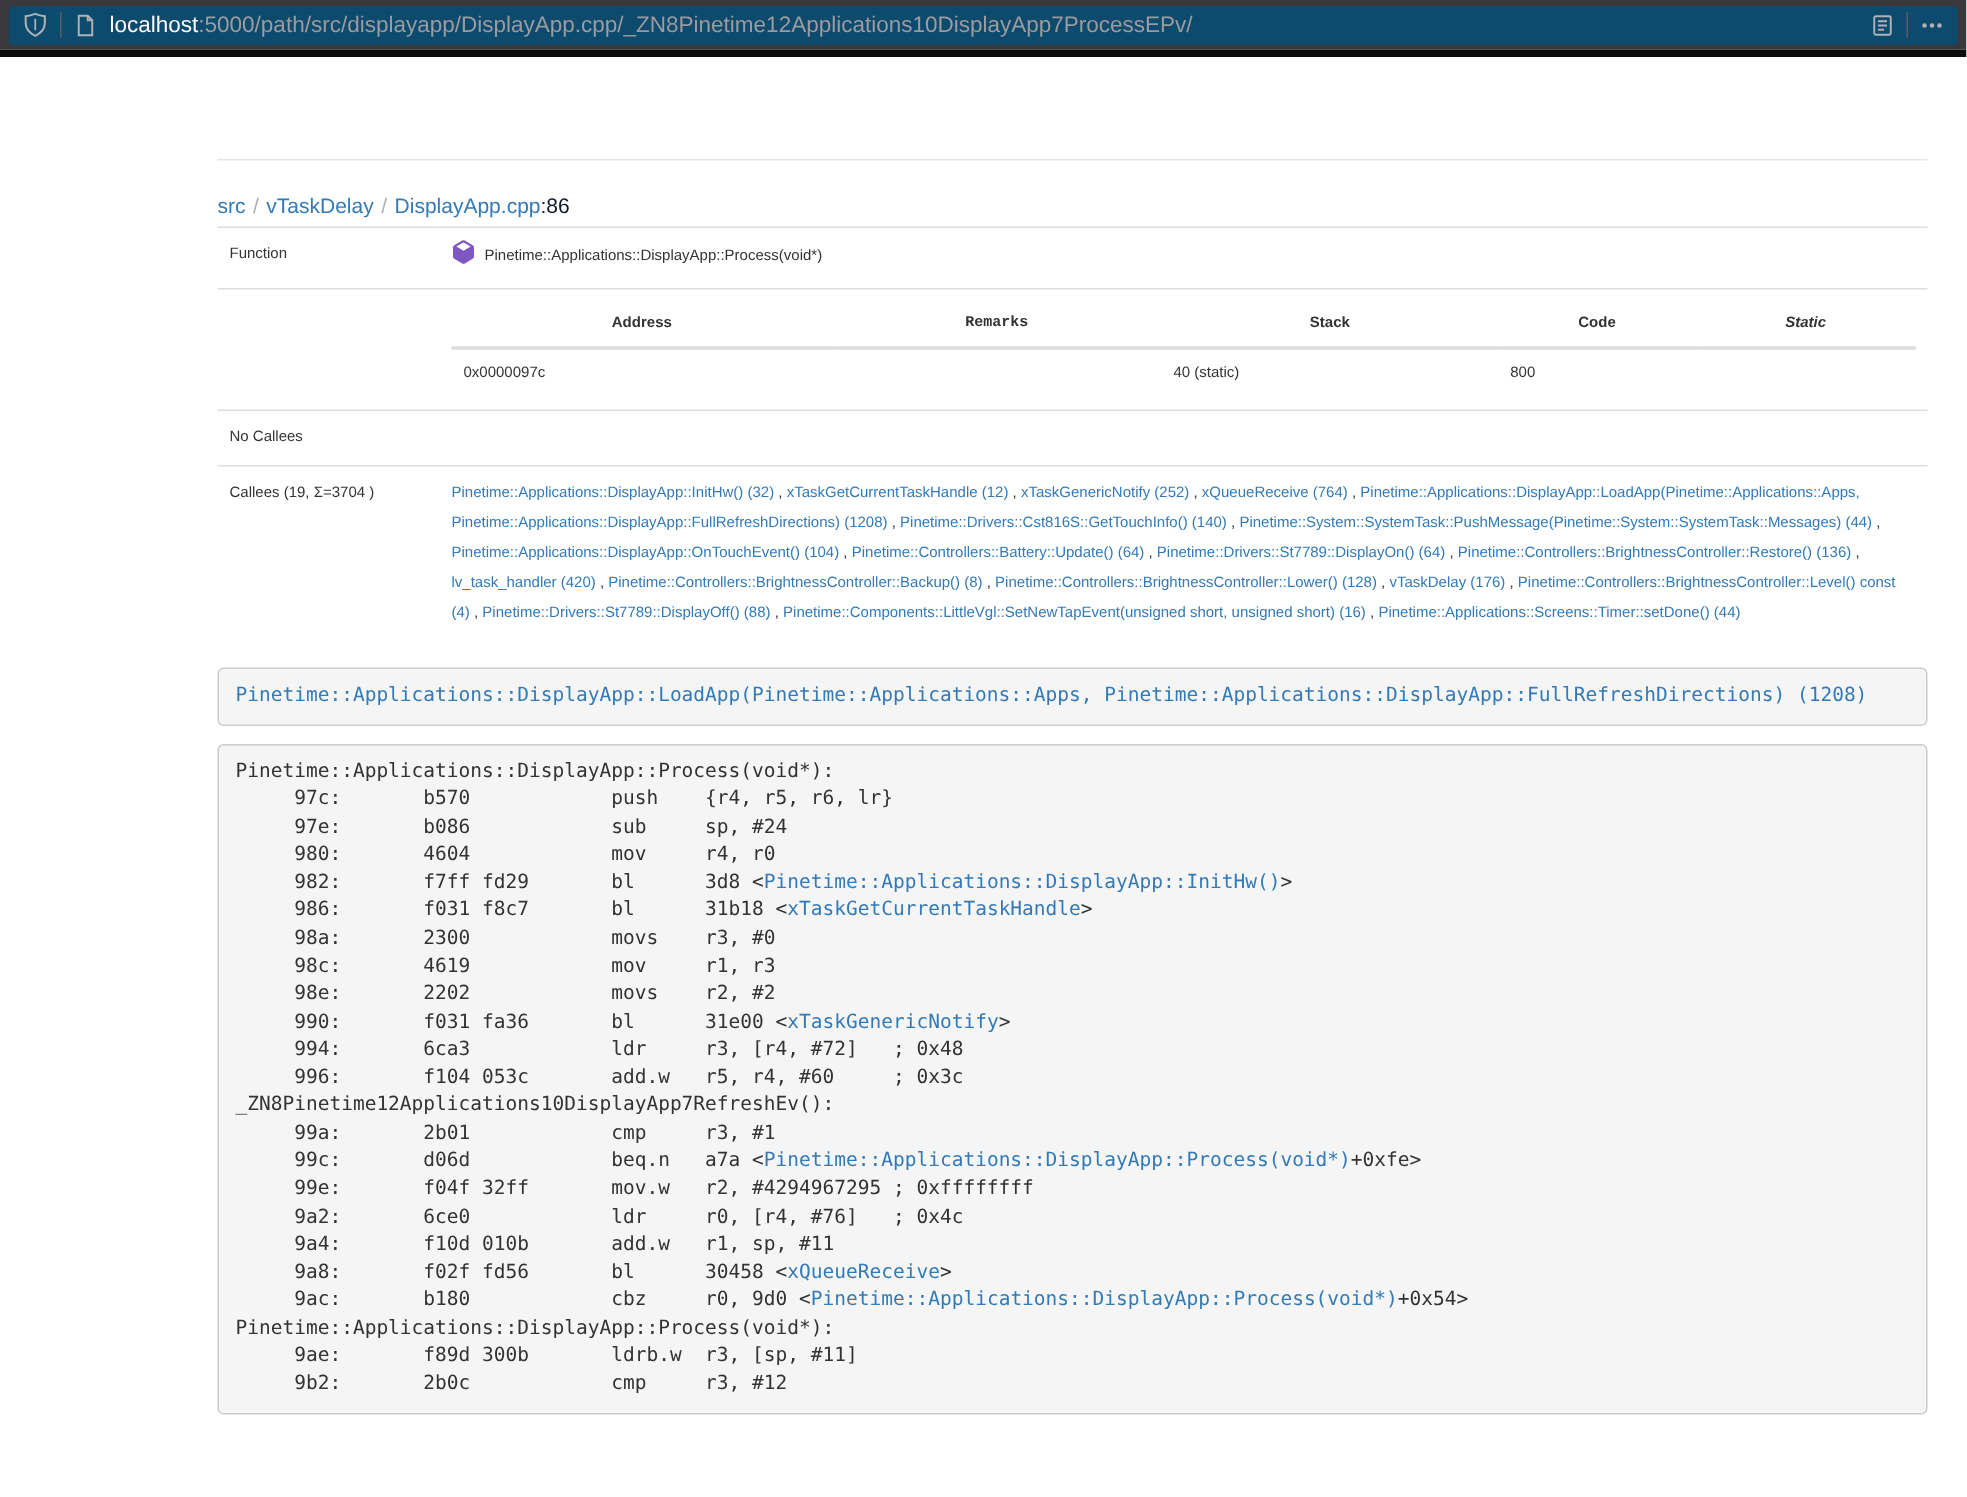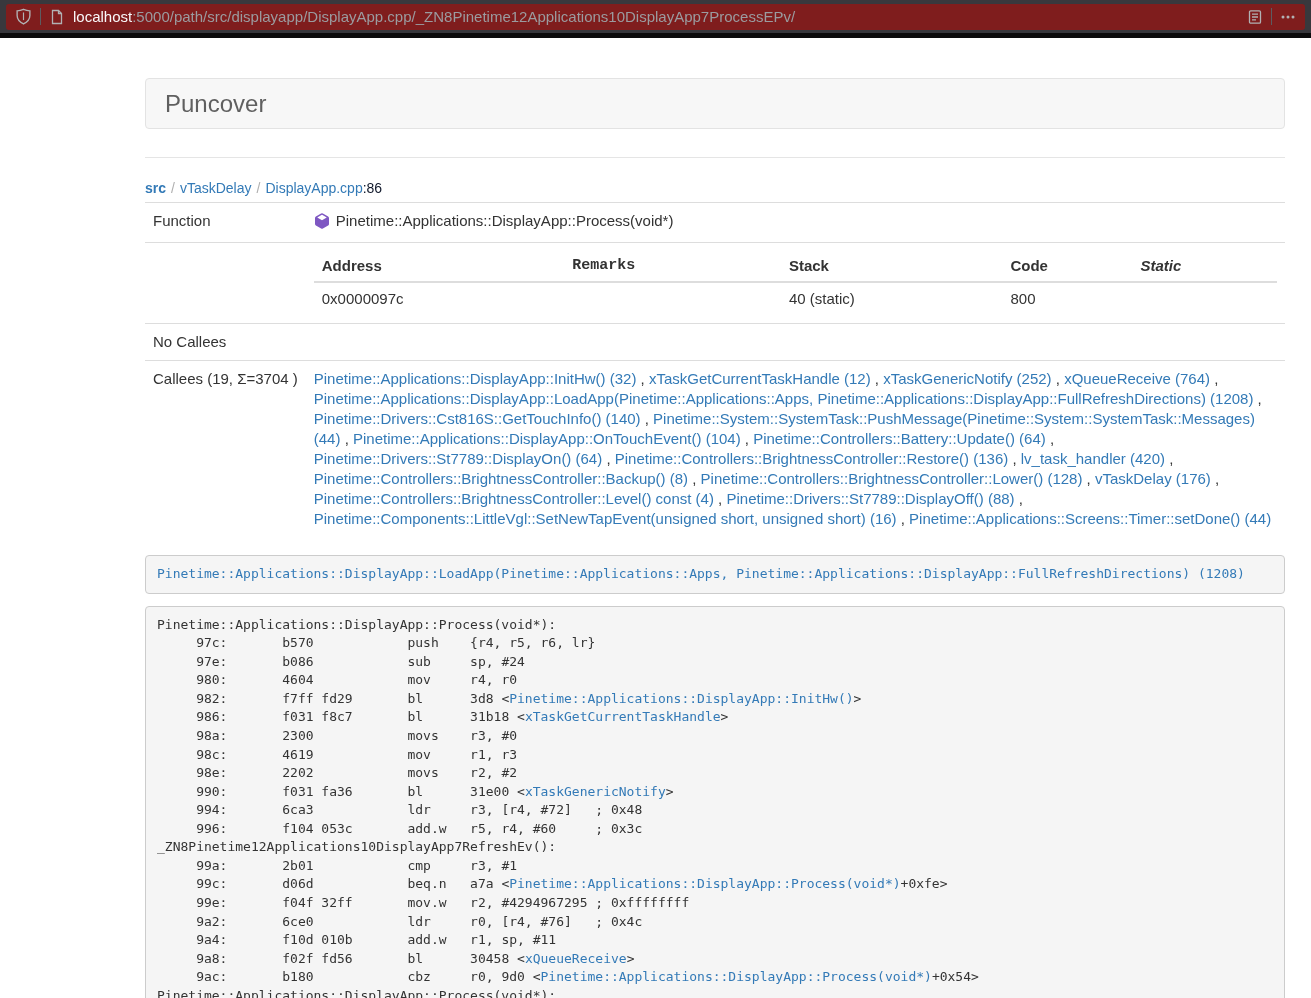--- a/index.html
+++ b/index.html
@@ -8,21 +8,21 @@
     width:1311px; height:998px; overflow:hidden;
     background:#fff; color:#333;
     font-family:"Liberation Sans", sans-serif;
   }
   a { color:#337ab7; text-decoration:none; cursor:pointer; }
 
   
   .browser-bar { height:33px; background:#38383d; display:flex; align-items:center; padding:0 6px; }
   .black-strip { height:5px; background:#0c0c0d; }
   .urlbar {
-    flex:1; height:26px; background:#7f1d1d; border-radius:3px;
+    flex:1; height:26px; background:#0c4a6e; border-radius:3px;
     display:flex; align-items:center; padding:0 9px; min-width:0;
   }
   .urlbar .divider { width:1px; height:17px; background:#5c5c61; margin:0 8px; flex:none; }
   .chrome-icon { display:flex; align-items:center; flex:none; }
   .url-text {
     flex:1; min-width:0; font-size:15px; color:#9b9b9f;
     white-space:nowrap; overflow:hidden; margin-left:8px;
   }
   .url-host { color:#f9f9fa; }
 
@@ -33,34 +33,34 @@
     background:#f7f7f7; border:1px solid #e3e3e3; border-radius:4px;
     padding:12px 19px;
   }
   .title-panel .title { font-size:24px; line-height:25px; color:#5f5f5f; }
 
   hr.rule { border:0; border-top:1px solid #e5e5e5; margin:28px 0 0 0; }
 
   .breadcrumb { margin:20px 0 4px 0; line-height:20px; }
   .bc-sep { color:#b0b0b0; padding:0 5px; }
   .bc-suffix { color:#0f172a; }
-  .bc-first { font-weight:bold; }
+  .bc-first { font-weight:normal; }
 
-  table.main { width:100%; border-collapse:collapse; font-size:15px; }
+  table.main { width:100%; border-collapse:collapse; font-size:10px; }
   table.main > tbody > tr > th,
   table.main > tbody > tr > td {
     border-top:1px solid #ddd; padding:8px; text-align:left;
     vertical-align:top; line-height:20px; font-weight:normal;
   }
   th.label-col { width:148px; font-weight:bold; white-space:nowrap; }
   td.inner-wrap { padding:0 8px; }
 
   table.inner { width:100%; border-collapse:collapse; }
   table.inner th {
-    padding:5px 8px; text-align:left; font-weight:bold;
+    padding:5px 8px; text-align:center; font-weight:bold;
     border-bottom:2px solid #ddd; line-height:20px;
   }
   table.inner td { padding:6px 8px; line-height:20px; }
 
   .fn-icon { display:inline-block; vertical-align:-3px; margin-right:6px; }
 
   .callees-cell { line-height:20px; }
   .callee-sep { color:#333; }
 
   pre.codeblock {
@@ -104,23 +104,20 @@
           <circle cx="8" cy="8" r="1.5" fill="#b1b1b3"></circle>
           <circle cx="13" cy="8" r="1.5" fill="#b1b1b3"></circle>
       </svg>
     </span>
   </div>
 </div>
 <div class="black-strip"></div>
 
 <div class="page">
 
-  <div class="title-panel">
-    <span class="title">Puncover</span>
-  </div>
 
   <hr class="rule">
 
   <div class="breadcrumb" id="breadcrumb"><a class="bc-first">src</a><span class="bc-sep">/</span><a class="">vTaskDelay</a><span class="bc-sep">/</span><a class="">DisplayApp.cpp</a><span class="bc-suffix">:86</span></div>
 
   <table class="main">
     <tbody>
       <tr>
         <th class="label-col">Function</th>
         <td>

